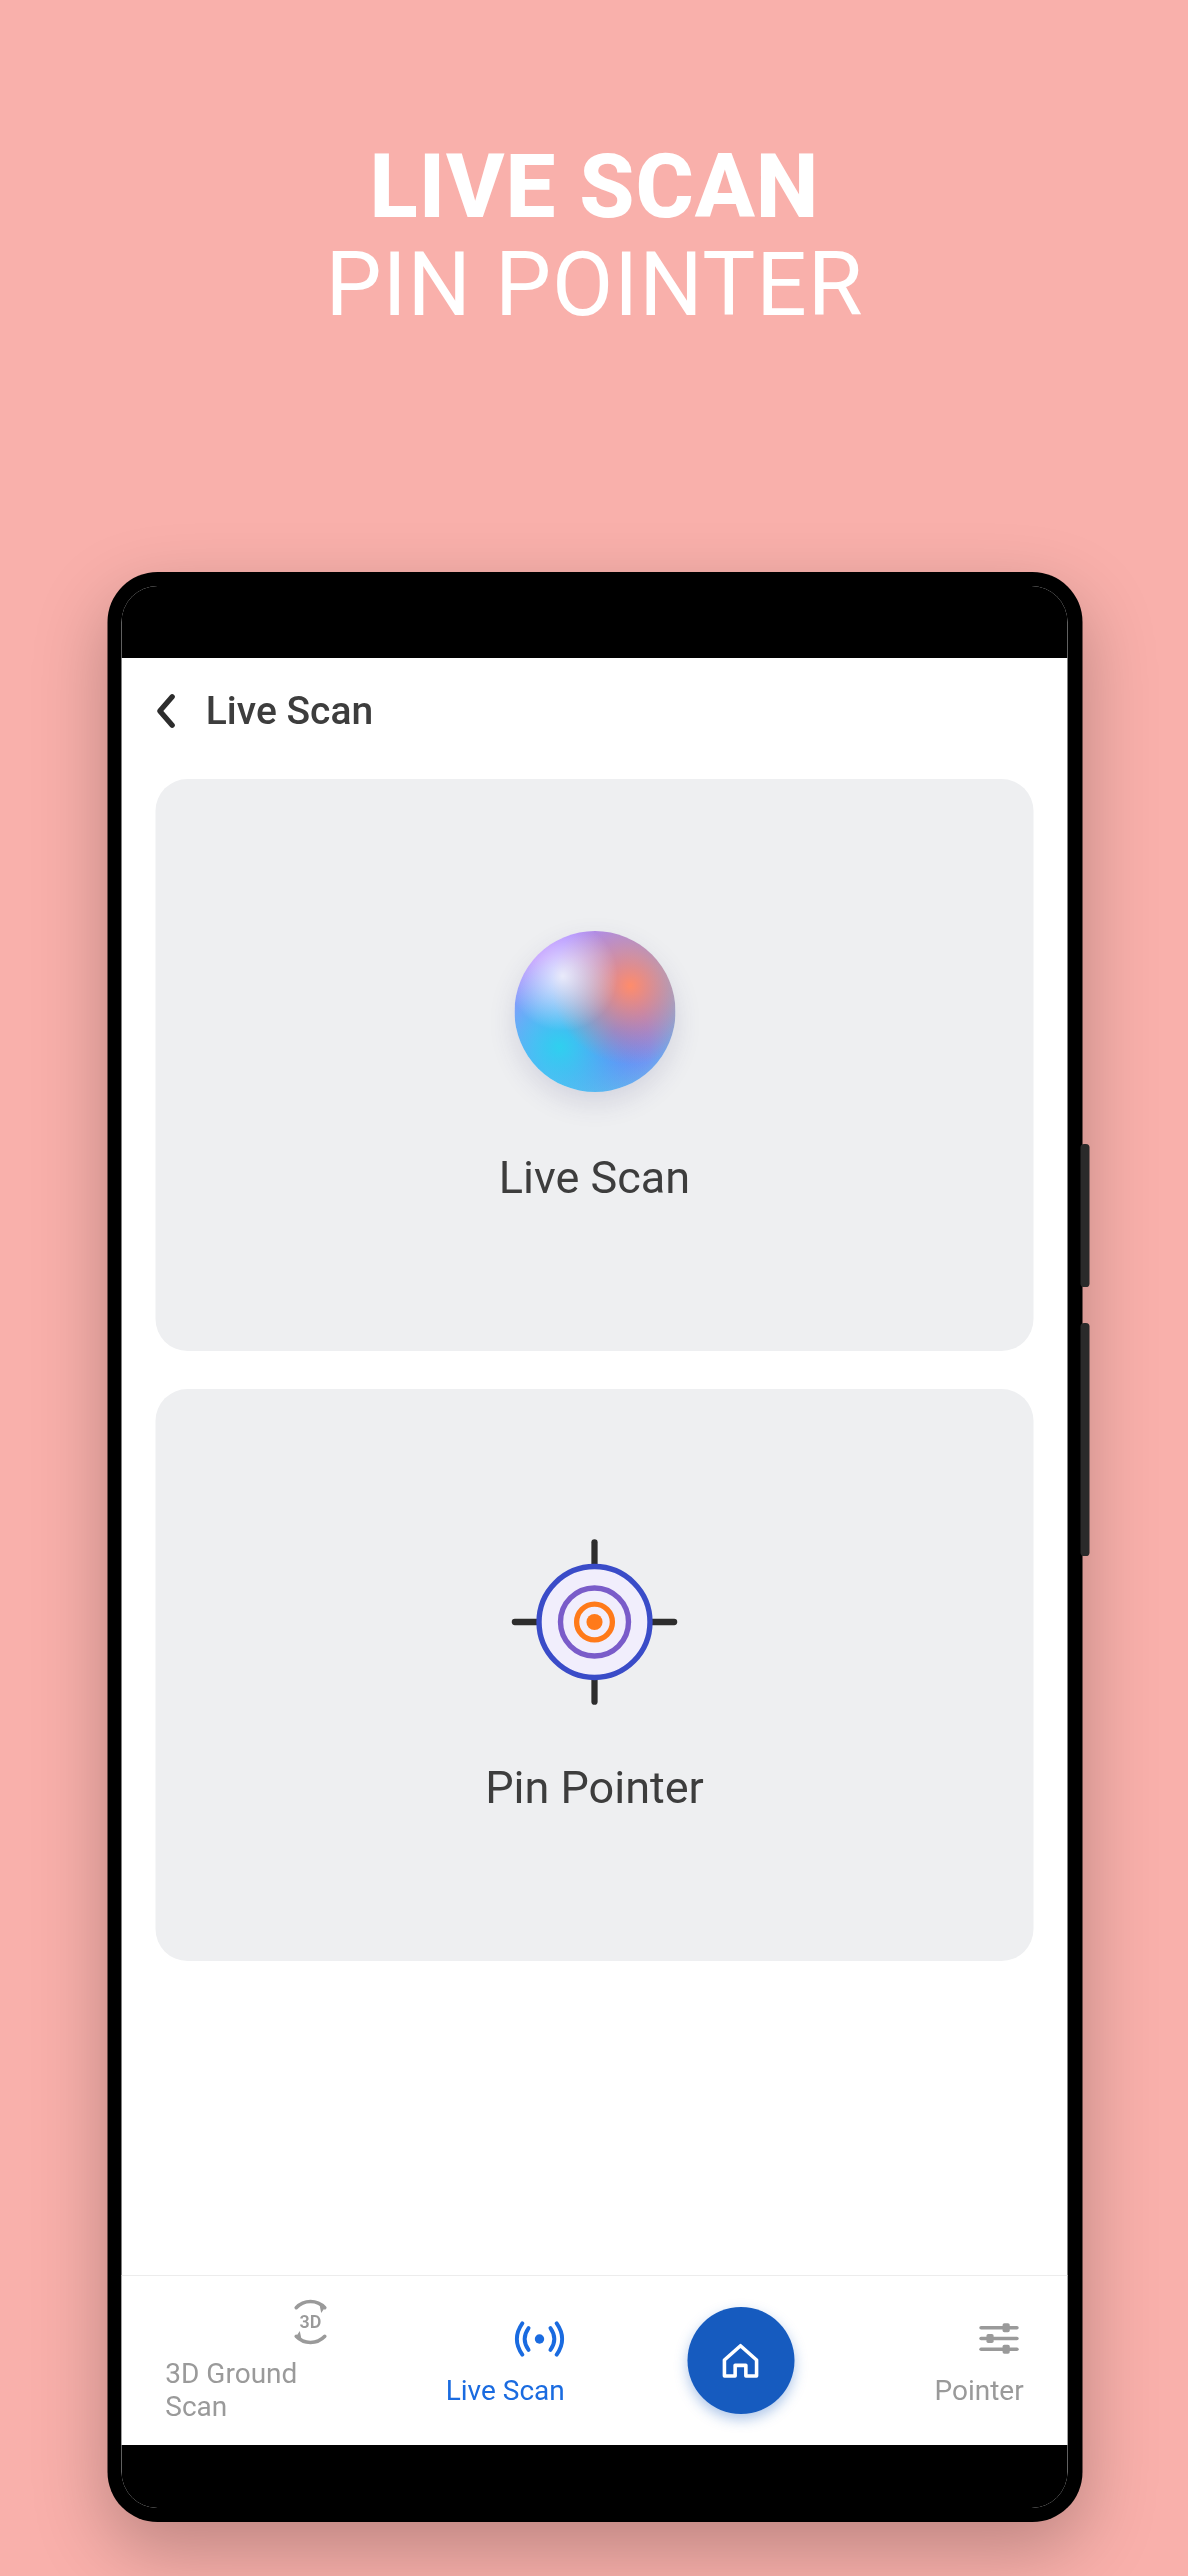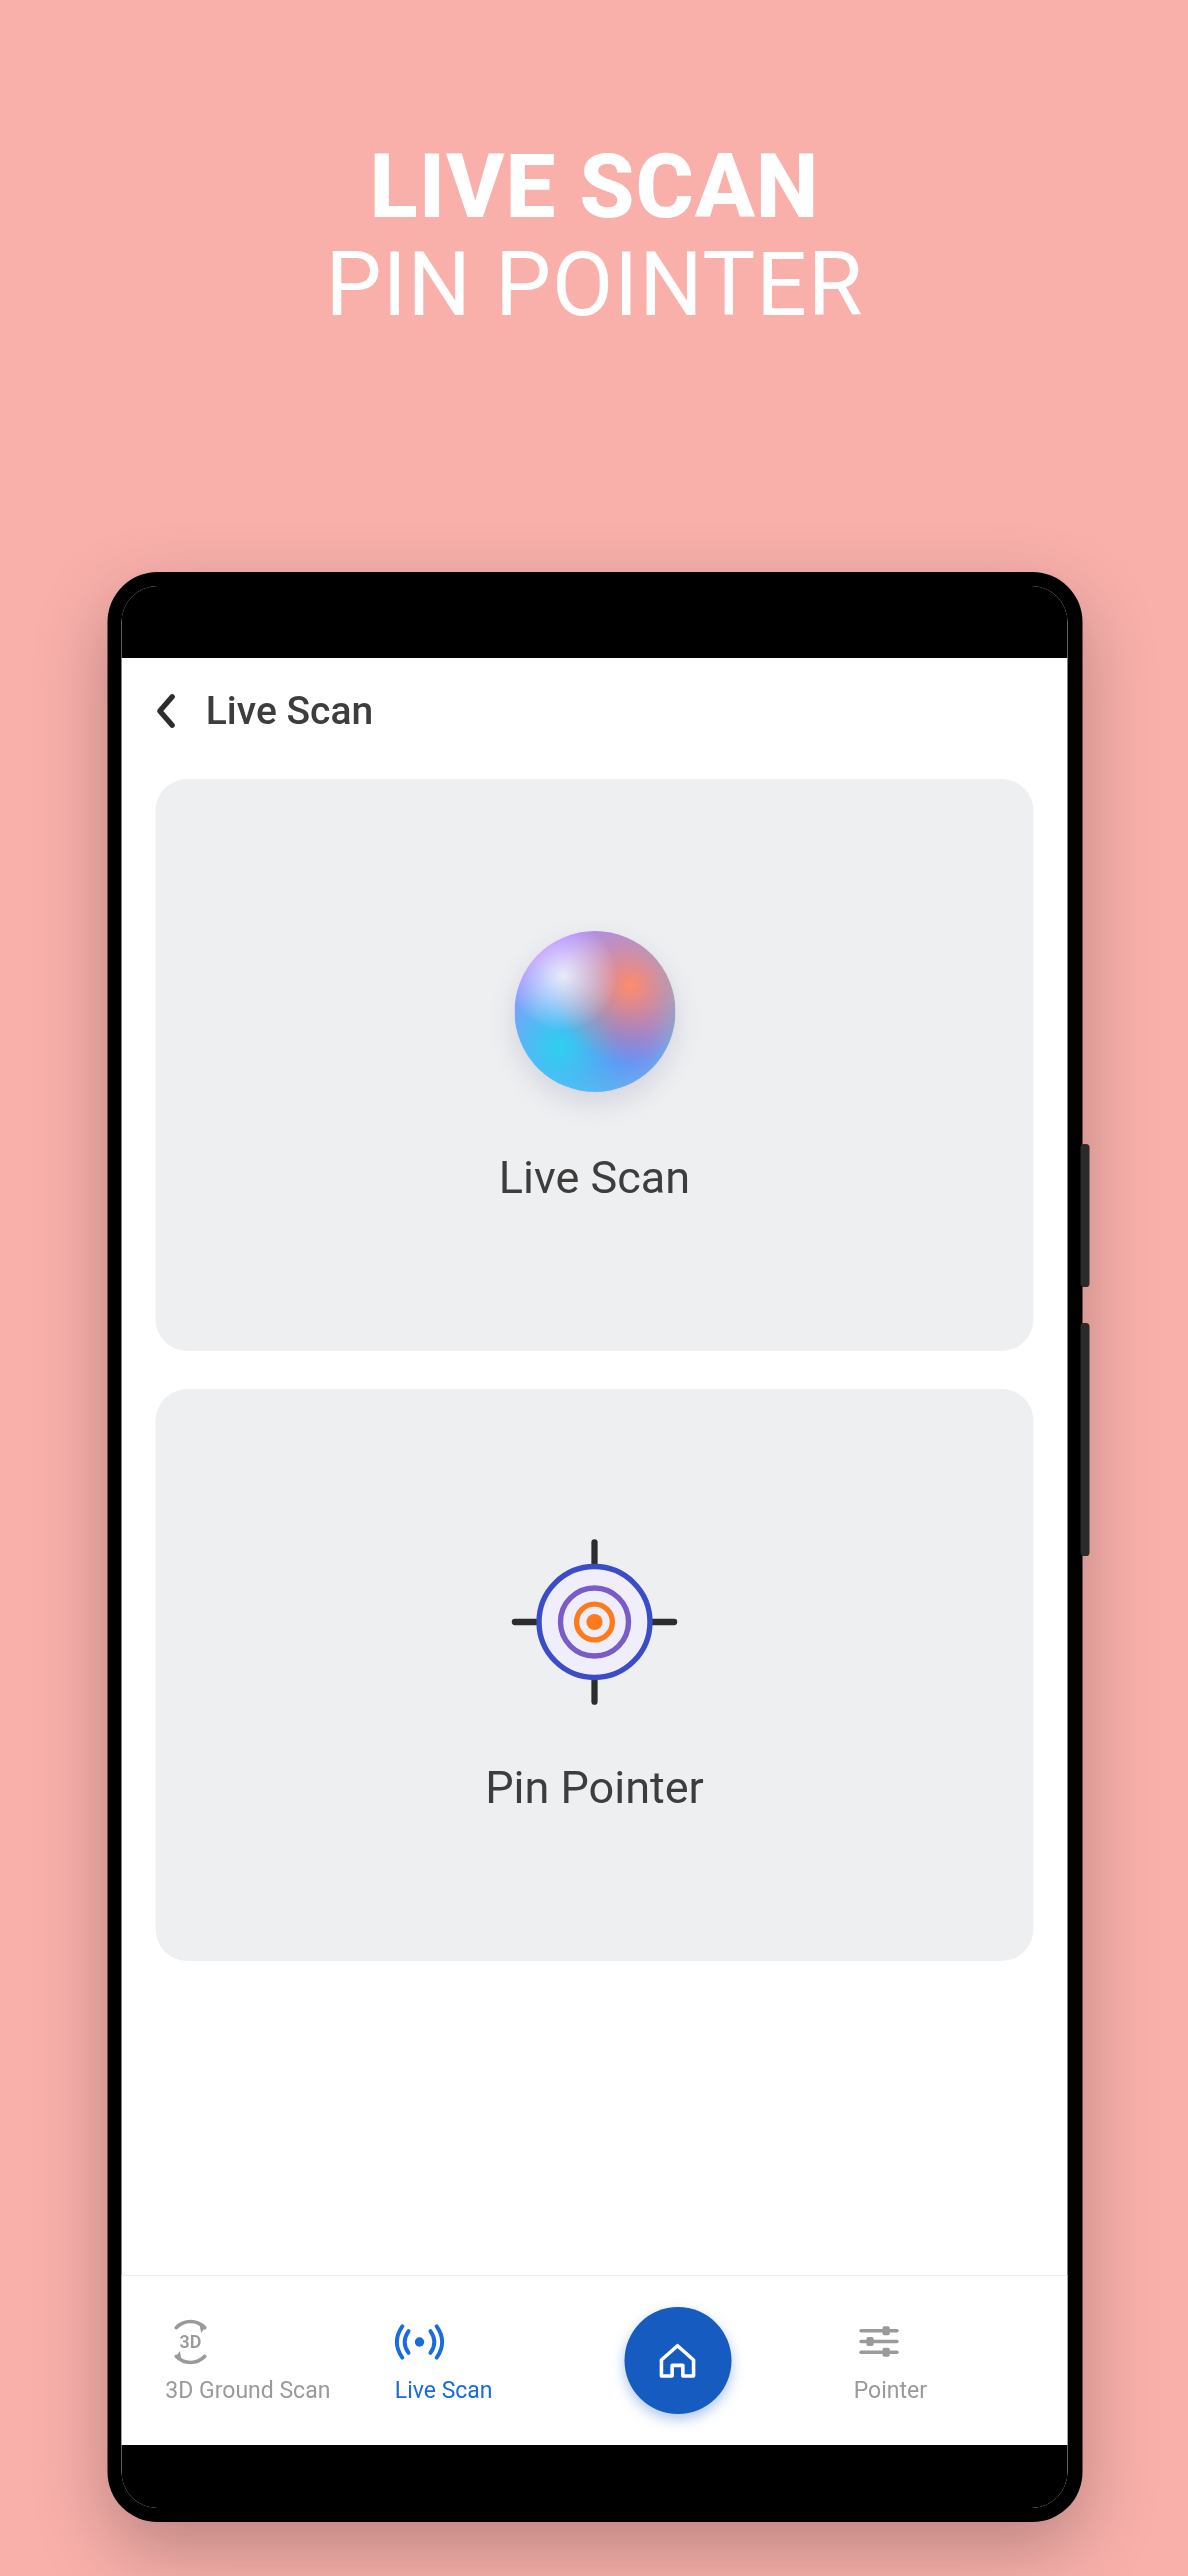--- a/index.html
+++ b/index.html
@@ -129,26 +129,26 @@
       border-top: 1.8px solid #ececec;
       display: flex;
       align-items: center;
       justify-content: space-around;
       padding: 0 14.3px;
       background: #fff;
     }
     .tab-item {
       display: flex;
       flex-direction: column;
-      align-items: flex-start;
+      align-items: flex-end;
       gap: 10px;
       width: 170px;
     }
     .tab-label {
-      font-size: 23px;
+      font-size: 28px;
       color: #9a9a9a;
     }
     .tab-item.active .tab-label { color: #1a6be0; }
     .tab-icon {
       width: 50px;
       height: 50px;
       display: flex;
       align-items: center;
       justify-content: center;
     }

